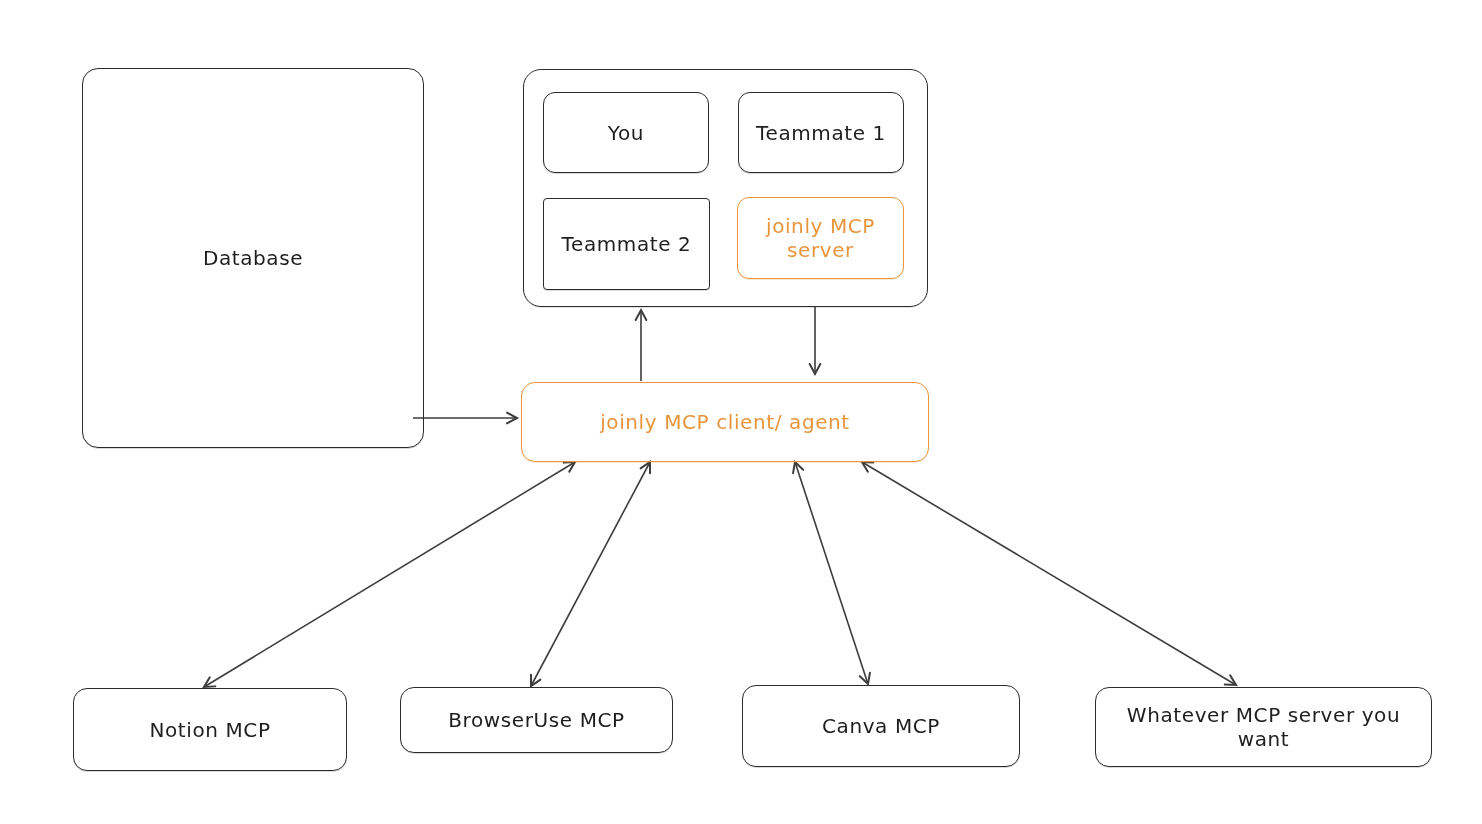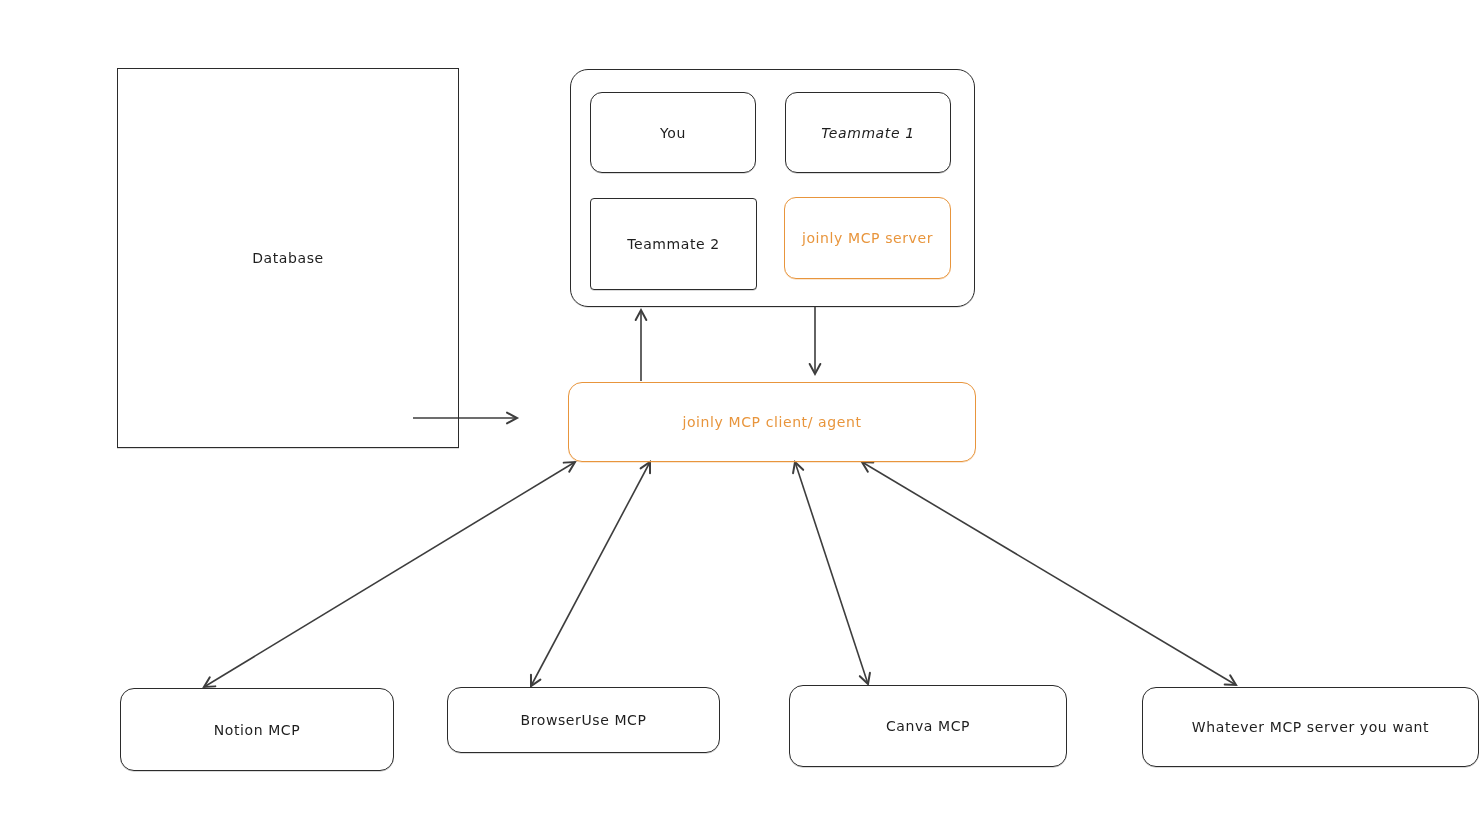--- a/index.html
+++ b/index.html
@@ -23,41 +23,40 @@
     pointer-events:none;
   }
   .arrows line{ stroke:var(--arrow); stroke-width:1.6; }
   .node{
     position:absolute;
     display:flex; align-items:center; justify-content:center;
     border:1.7px solid var(--stroke);
     border-radius:14px;
     background:transparent;
     color:var(--text);
-    font-size:14px;
+    font-size:20px;
     letter-spacing:0.6px;
     text-align:center;
     box-shadow:0 0.5px 0 rgba(90,90,90,0.45);
-    margin-left:47px;
   }
   .node .label{ padding:0 8px; }
   .container-node{
     border-radius:18px;
     box-shadow:0 0.5px 0 rgba(90,90,90,0.35);
   }
   .accent-node{
     border-color:var(--accent);
     color:var(--accent);
     box-shadow:0 0.5px 0 rgba(232,149,60,0.45);
   }
   
-  .n-database   { left:70px;  top:68px;  width:342px; height:380px; border-radius:0; }
+  .n-database   { left:82px;  top:68px;  width:342px; height:380px; border-radius:16px; }
   .n-meeting    { left:523px; top:69px;  width:405px; height:238px; }
   .n-you        { left:543px; top:92px;  width:166px; height:81px;  border-radius:12px; }
-  .n-teammate1  { left:738px; top:92px;  width:166px; height:81px;  border-radius:12px;font-style:italic; }
+  .n-teammate1  { left:738px; top:92px;  width:166px; height:81px;  border-radius:12px; }
   .n-teammate2  { left:543px; top:198px; width:167px; height:92px;  border-radius:4px; }
   .n-server     { left:737px; top:197px; width:167px; height:82px;  border-radius:12px; }
   .n-client     { left:521px; top:382px; width:408px; height:80px;  border-radius:14px; }
   .n-notion     { left:73px;  top:688px; width:274px; height:83px;  }
   .n-browseruse { left:400px; top:687px; width:273px; height:66px;  }
   .n-canva      { left:742px; top:685px; width:278px; height:82px;  }
   .n-whatever   { left:1095px;top:687px; width:337px; height:80px;  }
 </style>
 </head>
 <body>

